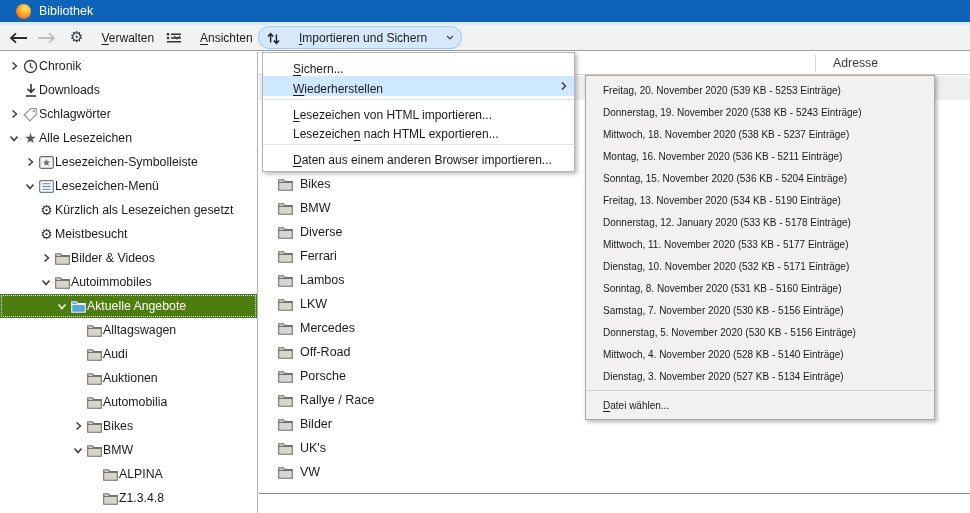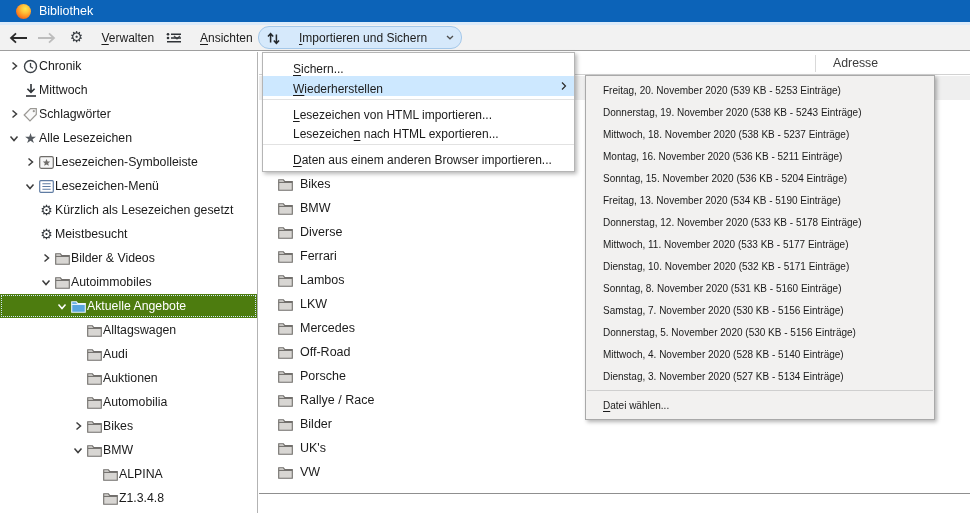--- a/index.html
+++ b/index.html
@@ -159,21 +159,21 @@
           
         </span>
         <span class="ticon">
 
           <svg class="ic ic-download" width="14" height="15" viewBox="0 0 14 15">
             <path d="M7 1 V9 M3.4 5.8 L7 9.4 L10.6 5.8" fill="none" stroke="#2f3337" stroke-width="1.6"></path>
             <path d="M2 13 H12" stroke="#2f3337" stroke-width="1.6"></path>
           </svg>
 
         </span>
-        <span class="tlabel">Mittwoch</span>
+        <span class="tlabel">Downloads</span>
       </div>
       <div class="trow" data-icon="tag" data-chevron="right" style="--lvl: 0;">
         <span class="chev">
           <svg class="chv-r" width="9" height="10" viewBox="0 0 9 10">
             <polyline points="2.5,1.5 6.5,5 2.5,8.5" fill="none" stroke="#3d3d3d" stroke-width="1.5"></polyline>
           </svg>
 
         </span>
         <span class="ticon">
 
@@ -558,21 +558,21 @@
         <div class="sitem">
           <span>Montag, 16. November 2020 (536 KB - 5211 Einträge)</span>
         </div>
         <div class="sitem">
           <span>Sonntag, 15. November 2020 (536 KB - 5204 Einträge)</span>
         </div>
         <div class="sitem">
           <span>Freitag, 13. November 2020 (534 KB - 5190 Einträge)</span>
         </div>
         <div class="sitem">
-          <span>Donnerstag, 12. November 2020 (533 KB - 5178 Einträge)</span>
+          <span>Donnerstag, 12. January 2020 (533 KB - 5178 Einträge)</span>
         </div>
         <div class="sitem">
           <span>Mittwoch, 11. November 2020 (533 KB - 5177 Einträge)</span>
         </div>
         <div class="sitem">
           <span>Dienstag, 10. November 2020 (532 KB - 5171 Einträge)</span>
         </div>
         <div class="sitem">
           <span>Sonntag, 8. November 2020 (531 KB - 5160 Einträge)</span>
         </div>

